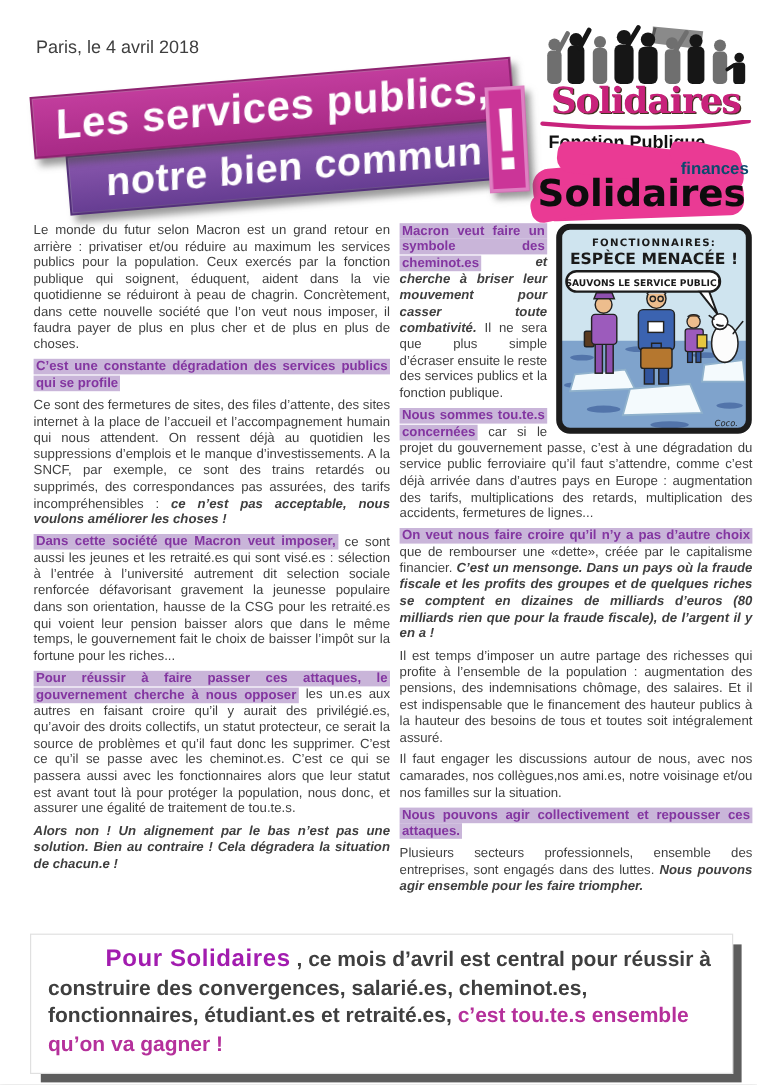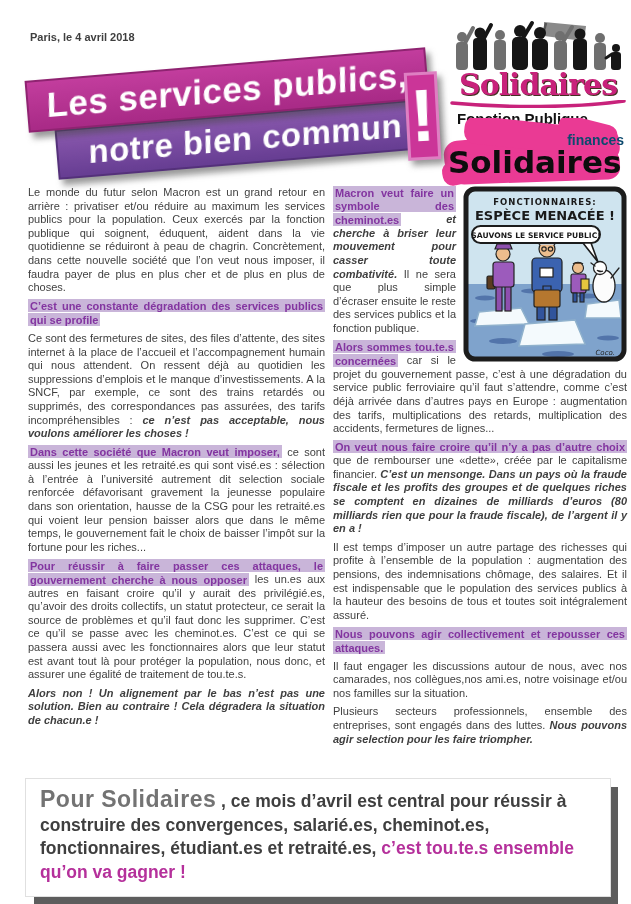--- a/index.html
+++ b/index.html
@@ -6,21 +6,21 @@
   html,body { background:#e8e8e8; }
   body { font-family:"Liberation Sans", sans-serif; }
   .page {
     position:relative; width:631px; height:904px; margin:0 auto;
     background:#ffffff; overflow:hidden;
     box-shadow:0 0 4px rgba(0,0,0,.25);
   }
   
   .date {
     position:absolute; left:30px; top:31px;
-    font-size:11px; font-weight:bold; color:#3f3f3f;
+    font-size:15px; font-weight:normal; color:#3f3f3f;
   }
   .banner { position:absolute; display:flex; align-items:center; justify-content:center; }
   .banner1 {
     left:26px; top:64px; width:402px; height:52px;
     background:linear-gradient(180deg,#c23d9d 0%, #a82a86 100%);
     border:2px solid #8f2371;
     transform:rotate(-4.8deg);
     filter:drop-shadow(4px 6px 3px rgba(70,70,70,.55));
     z-index:3;
   }
@@ -78,21 +78,21 @@
     float:right; width:164px; height:176px; margin:0 0 4px 7px;
   }
   
   .footer-banner {
     position:absolute; left:25px; top:778px; width:586px;
     background:#fff; border:1px solid #e0e0e0;
     box-shadow:8px 8px 0 -1px #5d5d5d;
     padding:9px 12px 12px 14px;
     font-size:17.5px; line-height:23.5px; font-weight:bold; color:#3f3f3f;
   }
-  .footer-brand { color:#737373; font-size:23px; letter-spacing:.5px; }
+  .footer-brand { color:#a21caf; font-size:20px; letter-spacing:.5px;margin-left:48px; }
   .footer-hl { color:#b5309b; }
 </style>
 </head>
 <body>
 
 <div class="page">
 
   <div class="date">Paris, le 4 avril 2018</div>
 
   <div class="banner banner1">
@@ -232,25 +232,25 @@
 
       <rect x="3" y="3" width="158" height="170" rx="9" fill="none" stroke="#1c1c1c" stroke-width="5"></rect>
 
       <text x="82" y="19" text-anchor="middle" font-family="DejaVu Sans, sans-serif" font-weight="bold" font-size="8.5" fill="#1a1a1a" letter-spacing="1">FONCTIONNAIRES:</text>
       <text x="82" y="34" text-anchor="middle" font-family="DejaVu Sans, sans-serif" font-weight="bold" font-size="13" fill="#1a1a1a">ESPÈCE MENACÉE !</text>
       <text x="73" y="52" text-anchor="middle" font-family="DejaVu Sans, sans-serif" font-weight="bold" font-size="7.6" fill="#1a1a1a">SAUVONS LE SERVICE PUBLIC!</text>
       <text x="152" y="169" text-anchor="end" font-family="DejaVu Sans, sans-serif" font-style="italic" font-size="7" fill="#222">Coco.</text>
     </svg>
 
     <p><span class="hl">Macron veut faire un symbole des cheminot.es</span><span class="b"> et cherche à briser leur mouvement pour casser toute combativité.</span><span> Il ne sera que plus simple d’écraser ensuite le reste des services publics et la fonction publique.</span></p>
-    <p><span class="hl">Alors sommes tou.te.s concernées</span><span> car si le projet du gouvernement passe, c’est à une dégradation du service public ferroviaire qu’il faut s’attendre, comme c’est déjà arrivée dans d’autres pays en Europe : augmentation des tarifs, multiplications des retards, multiplication des accidents, fermetures de lignes...</span></p>
+    <p><span class="hl">Nous sommes tou.te.s concernées</span><span> car si le projet du gouvernement passe, c’est à une dégradation du service public ferroviaire qu’il faut s’attendre, comme c’est déjà arrivée dans d’autres pays en Europe : augmentation des tarifs, multiplications des retards, multiplication des accidents, fermetures de lignes...</span></p>
     <p><span class="hl">On veut nous faire croire qu’il n’y a pas d’autre choix</span><span> que de rembourser une «dette», créée par le capitalisme financier. </span><span class="b">C’est un mensonge. Dans un pays où la fraude fiscale et les profits des groupes et de quelques riches se comptent en dizaines de milliards d’euros (80 milliards rien que pour la fraude fiscale), de l’argent il y en a !</span></p>
-    <p>Il est temps d’imposer un autre partage des richesses qui profite à l’ensemble de la population : augmentation des pensions, des indemnisations chômage, des salaires. Et il est indispensable que le population des services publics à la hauteur des besoins de tous et toutes soit intégralement assuré.</p>
+    <p>Il est temps d’imposer un autre partage des richesses qui profite à l’ensemble de la population : augmentation des pensions, des indemnisations chômage, des salaires. Et il est indispensable que le financement des hauteur publics à la hauteur des besoins de tous et toutes soit intégralement assuré.</p>
+    <p>Il faut engager les discussions autour de nous, avec nos camarades, nos collègues,nos ami.es, notre voisinage et/ou nos familles sur la situation.</p>
     <p><span class="hl">Nous pouvons agir collectivement et repousser ces attaques.</span></p>
-    <p>Il faut engager les discussions autour de nous, avec nos camarades, nos collègues,nos ami.es, notre voisinage et/ou nos familles sur la situation.</p>
-    <p><span>Plusieurs secteurs professionnels, ensemble des entreprises, sont engagés dans des luttes. </span><span class="b">Nous pouvons agir selection pour les faire triompher.</span></p>
+    <p><span>Plusieurs secteurs professionnels, ensemble des entreprises, sont engagés dans des luttes. </span><span class="b">Nous pouvons agir ensemble pour les faire triompher.</span></p>
   </div>
 
   <div class="footer-banner">
     <span class="footer-brand">Pour Solidaires</span><span> ,  ce mois d’avril est central pour réussir à construire des convergences, salarié.es, cheminot.es, fonctionnaires, étudiant.es et retraité.es, </span><span class="footer-hl">c’est tou.te.s ensemble qu’on va gagner !</span>
   </div>
 
 </div>
 
 </body></html>

